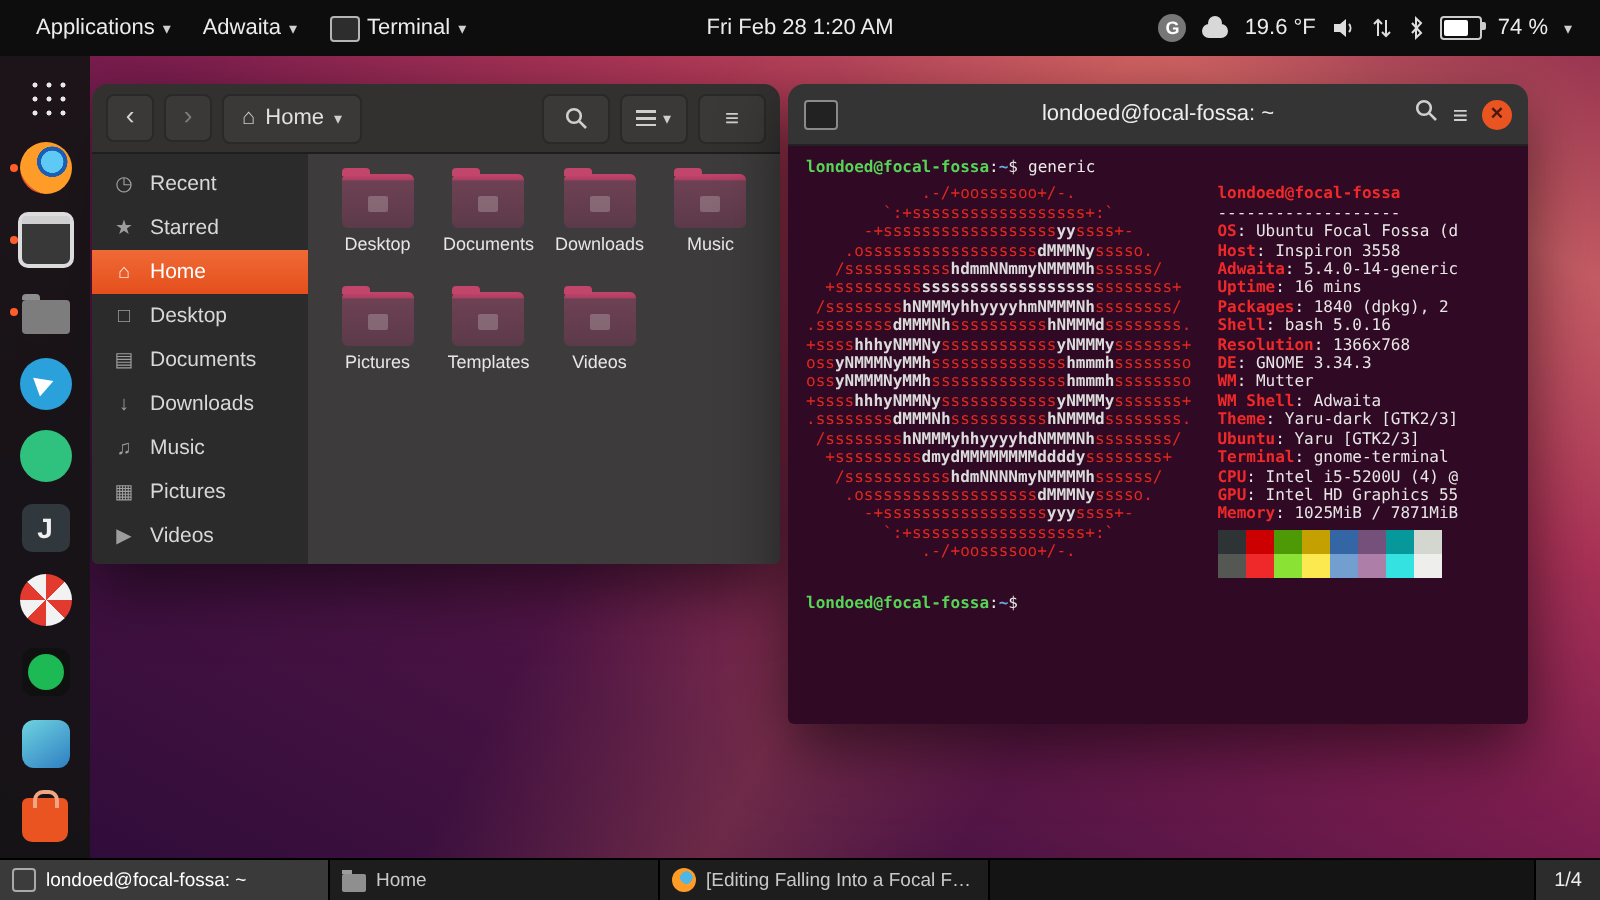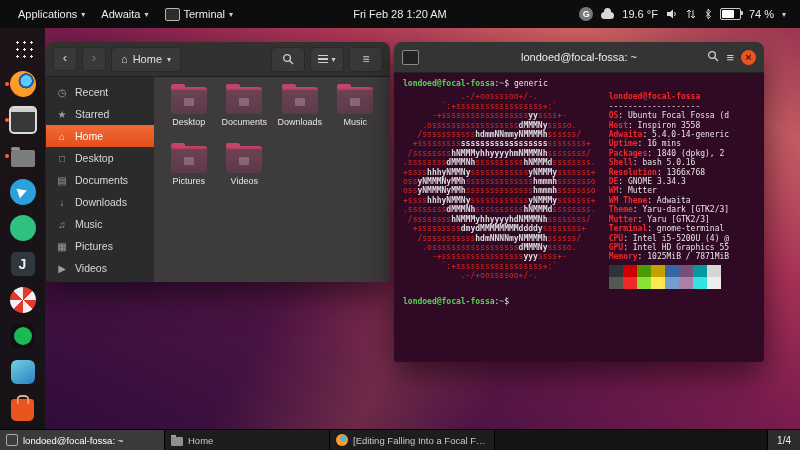--- a/index.html
+++ b/index.html
@@ -215,20 +215,26 @@
             <div class="folder">
               <div class="emblem"></div>
             </div>
             <div class="folder-label">Music</div>
           </div>
           <div class="folder-item">
             <div class="folder">
               <div class="emblem"></div>
             </div>
             <div class="folder-label">Pictures</div>
+          </div>
+          <div class="folder-item">
+            <div class="folder">
+              <div class="emblem"></div>
+            </div>
+            <div class="folder-label">Templates</div>
           </div>
           <div class="folder-item">
             <div class="folder">
               <div class="emblem"></div>
             </div>
             <div class="folder-label">Videos</div>
           </div>
         </div>
     </div>
   </div>
@@ -276,23 +282,23 @@
             <div>-------------------</div>
             <div class="nrow"><span class="lab">OS</span>: Ubuntu Focal Fossa (d</div>
             <div class="nrow"><span class="lab">Host</span>: Inspiron 3558</div>
             <div class="nrow"><span class="lab">Adwaita</span>: 5.4.0-14-generic</div>
             <div class="nrow"><span class="lab">Uptime</span>: 16 mins</div>
             <div class="nrow"><span class="lab">Packages</span>: 1840 (dpkg), 2</div>
             <div class="nrow"><span class="lab">Shell</span>: bash 5.0.16</div>
             <div class="nrow"><span class="lab">Resolution</span>: 1366x768</div>
             <div class="nrow"><span class="lab">DE</span>: GNOME 3.34.3</div>
             <div class="nrow"><span class="lab">WM</span>: Mutter</div>
-            <div class="nrow"><span class="lab">WM Theme</span>: Adwaita</div>
+            <div class="nrow"><span class="lab">WM Shell</span>: Adwaita</div>
             <div class="nrow"><span class="lab">Theme</span>: Yaru-dark [GTK2/3]</div>
-            <div class="nrow"><span class="lab">Mutter</span>: Yaru [GTK2/3]</div>
+            <div class="nrow"><span class="lab">Ubuntu</span>: Yaru [GTK2/3]</div>
             <div class="nrow"><span class="lab">Terminal</span>: gnome-terminal</div>
             <div class="nrow"><span class="lab">CPU</span>: Intel i5-5200U (4) @</div>
             <div class="nrow"><span class="lab">GPU</span>: Intel HD Graphics 55</div>
             <div class="nrow"><span class="lab">Memory</span>: 1025MiB / 7871MiB</div>
             <div class="palette">
               <span class="pcell" style="background:#2e3436"></span>
               <span class="pcell" style="background:#cc0000"></span>
               <span class="pcell" style="background:#4e9a06"></span>
               <span class="pcell" style="background:#c4a000"></span>
               <span class="pcell" style="background:#3465a4"></span>

